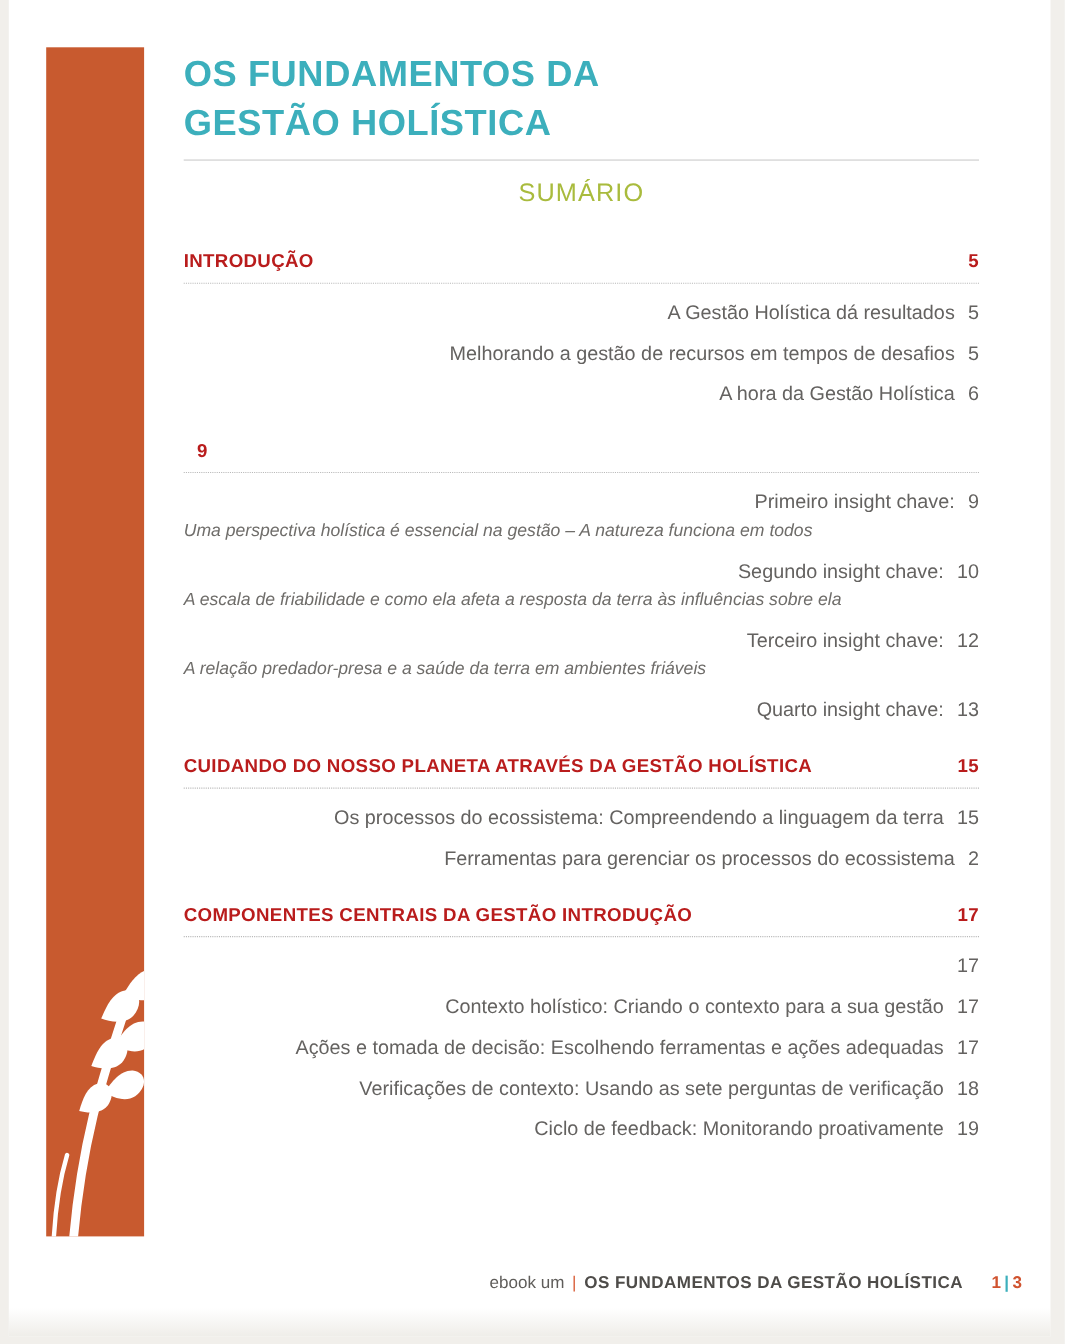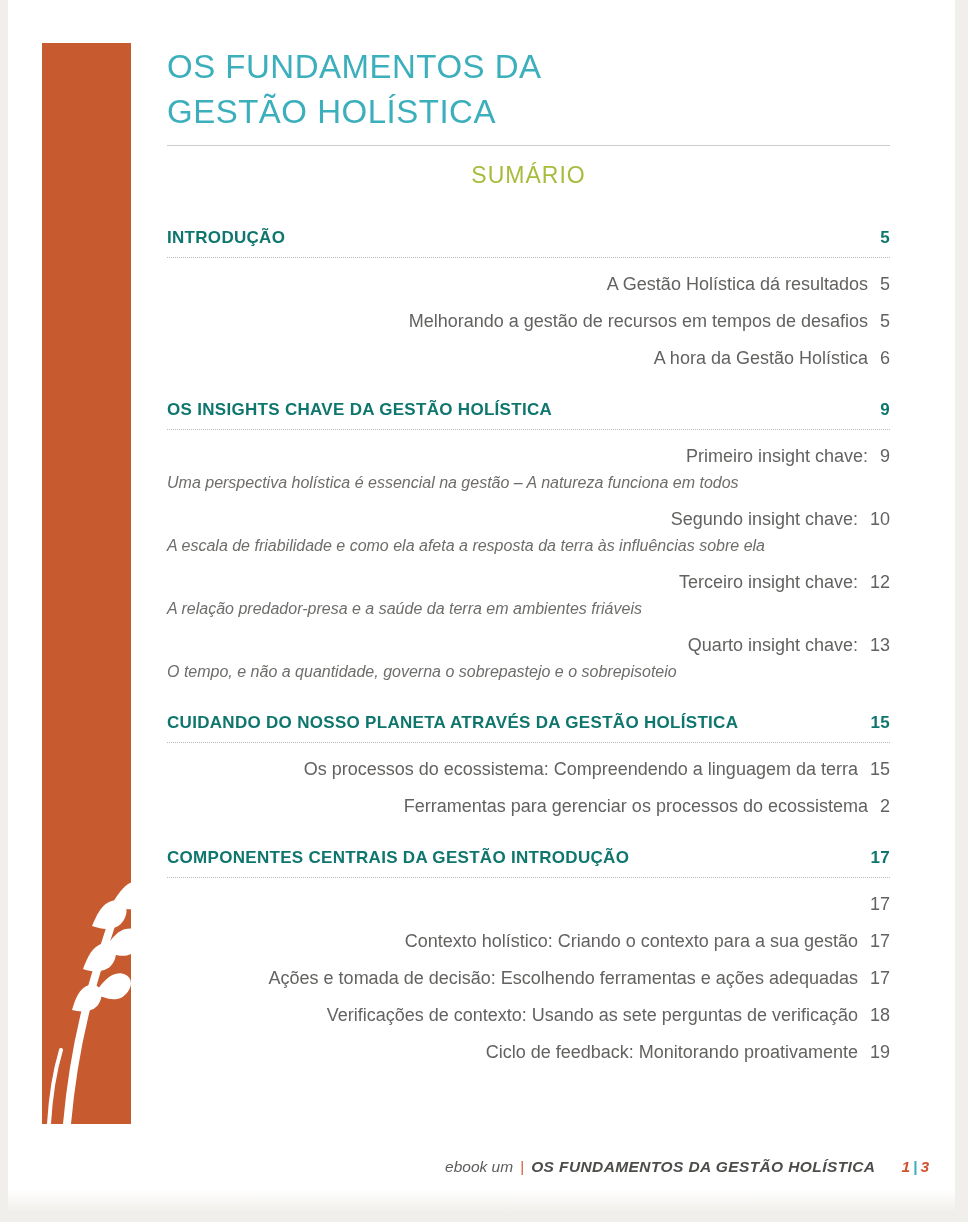--- a/index.html
+++ b/index.html
@@ -20,54 +20,53 @@
   }
   .accent-bar {
     position:absolute; left:42px; top:43px; width:89px; height:1081px;
     background:#c85a2f;
   }
   .accent-bar svg { position:absolute; left:0; bottom:0; width:89px; height:252px; display:block; }
 
   .content { position:absolute; left:167px; top:44px; width:723px; }
 
   .doc-title {
-    color:#3cafbc; font-size:33px; line-height:45px; font-weight:400;
+    color:#3cafbc; font-size:33px; line-height:45px; font-weight:700;
     letter-spacing:.5px;
   }
   .title-rule { border:none; border-top:1px solid #cbcbcb; margin-top:11px; }
   .summary-heading {
     color:#a9bb3d; font-size:23px; font-weight:500; letter-spacing:1px;
     margin-top:16px;
     text-align:center;
   }
 
   .toc { margin-top:38px; }
   .toc-section { margin-top:30px; }
   .toc-section:first-child { margin-top:0; }
   .toc-header {
     display:flex; justify-content:space-between; align-items:baseline;
-    color:#0f766e; font-size:17px; font-weight:700; letter-spacing:.3px;
+    color:#b91c1c; font-size:17px; font-weight:700; letter-spacing:.3px;
     line-height:22px; padding-bottom:8px;
     border-bottom:1px dotted #b9b9b9;
   }
   .toc-item {
     display:flex; justify-content:flex-end; align-items:baseline;
     color:#646260; font-size:18px; line-height:22px; margin-top:15px;
   }
   .toc-item .num, .toc-header .num { flex:0 0 auto; padding-left:12px; }
   .toc-sub {
     color:#6f6d6a; font-size:16px; font-style:italic; line-height:20px;
     margin-top:6px;
   }
 
   .footer {
     position:absolute; right:38px; bottom:46px;
     display:flex; align-items:baseline; white-space:nowrap;
     font-size:15.5px;
-    font-style:italic;
   }
   .footer .ebook-label { color:#5f5d5a; font-weight:400; }
   .footer .sep { color:#d9603c; margin:0 7px; font-weight:400; }
   .footer .book-title { color:#4e4c49; font-weight:700; letter-spacing:.4px; }
   .footer .pagenums { margin-left:26px; font-weight:700; letter-spacing:1px; }
   .footer .pg-cur, .footer .pg-tot { color:#d0532f; }
   .footer .pg-sep { color:#3cafbc; margin:0 2px; }
 </style>
 </head>
 <body>
@@ -115,21 +114,20 @@
         <span class="num">5</span>
       </div>
       <div class="toc-item">
         <span>A hora da Gestão Holística</span>
         <span class="num">6</span>
       </div>
     </section>
 
     <section class="toc-section">
       <div class="toc-header">
-        <span>OS INSIGHTS CHAVE DA GESTÃO HOLÍSTICA</span>
         <span class="num">9</span>
       </div>
       <div class="toc-item">
         <span>Primeiro insight chave:</span>
         <span class="num">9</span>
       </div>
       <div class="toc-sub">Uma perspectiva holística é essencial na gestão – A natureza funciona em todos</div>
       <div class="toc-item">
         <span>Segundo insight chave:</span>
         <span class="num">10</span>
@@ -137,21 +135,20 @@
       <div class="toc-sub">A escala de friabilidade e como ela afeta a resposta da terra às influências sobre ela</div>
       <div class="toc-item">
         <span>Terceiro insight chave:</span>
         <span class="num">12</span>
       </div>
       <div class="toc-sub">A relação predador-presa e a saúde da terra em ambientes friáveis</div>
       <div class="toc-item">
         <span>Quarto insight chave:</span>
         <span class="num">13</span>
       </div>
-      <div class="toc-sub">O tempo, e não a quantidade, governa o sobrepastejo e o sobrepisoteio</div>
     </section>
 
     <section class="toc-section">
       <div class="toc-header">
         <span>CUIDANDO DO NOSSO PLANETA ATRAVÉS DA GESTÃO HOLÍSTICA</span>
         <span class="num">15</span>
       </div>
       <div class="toc-item">
         <span>Os processos do ecossistema: Compreendendo a linguagem da terra</span>
         <span class="num">15</span>

